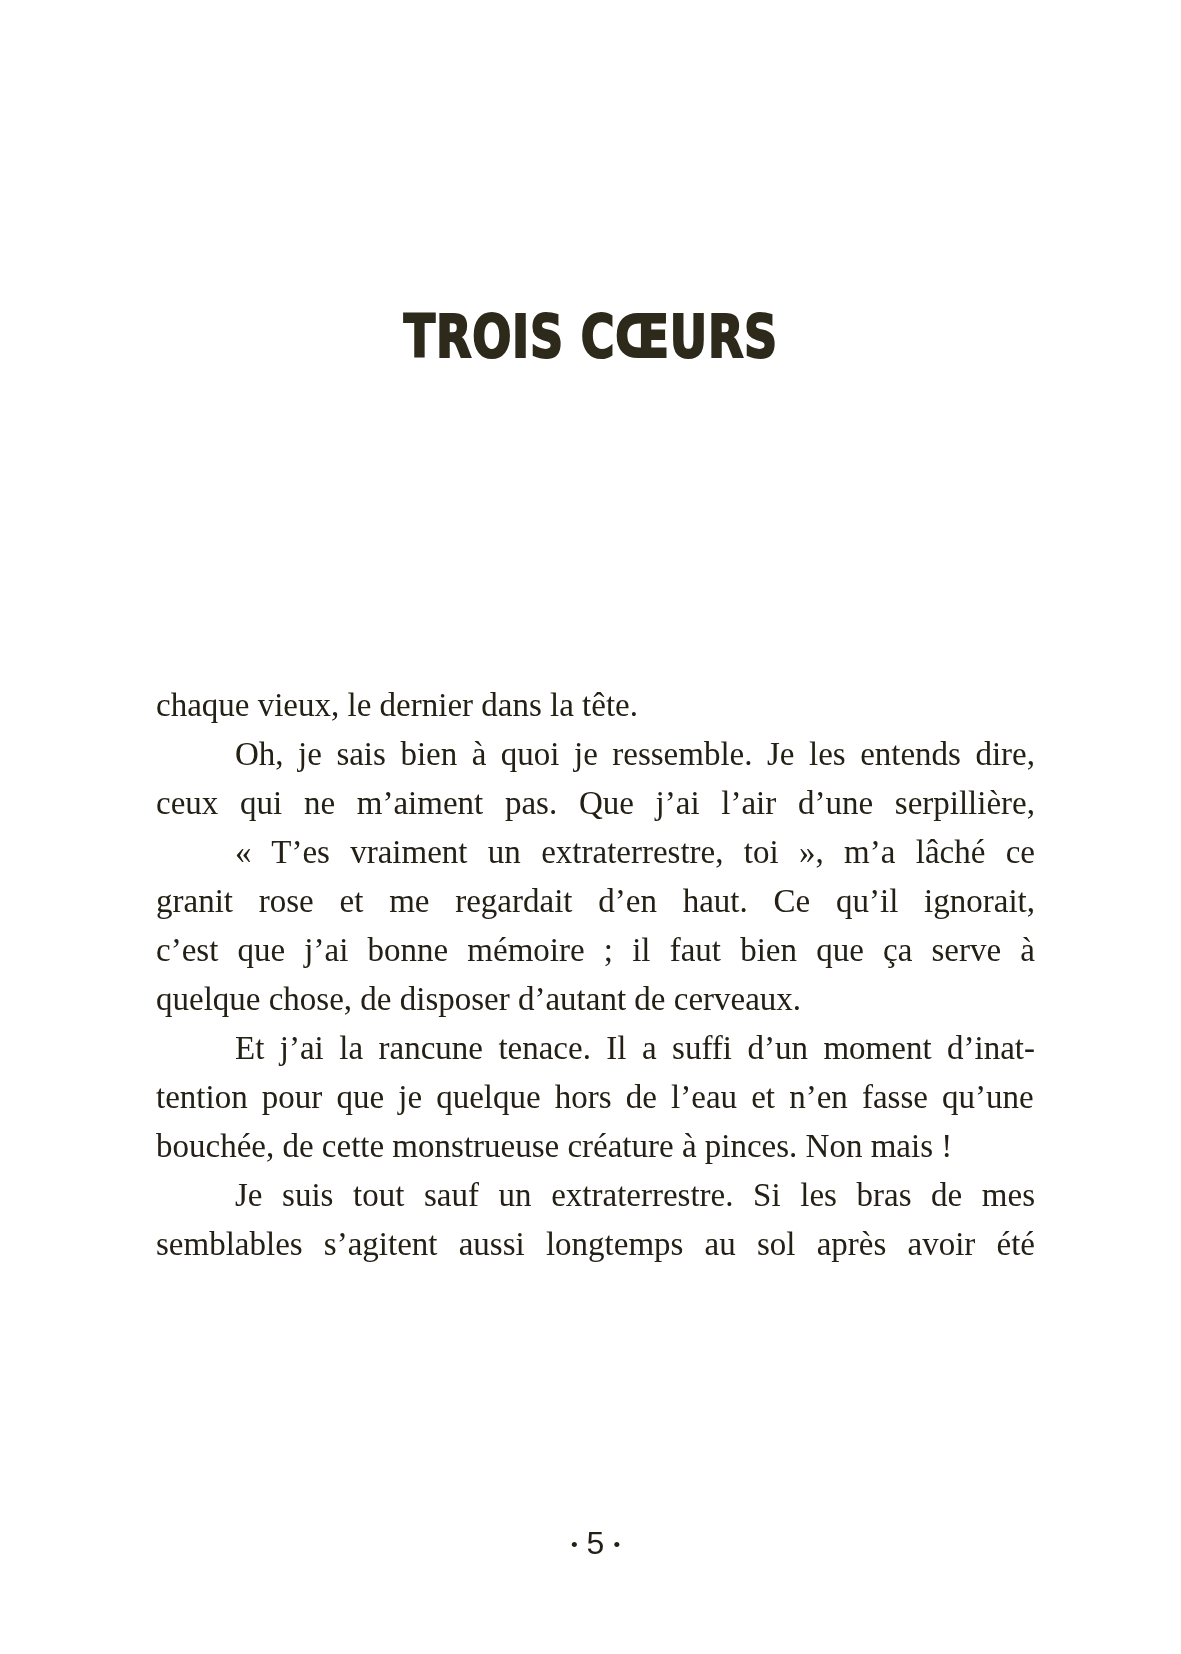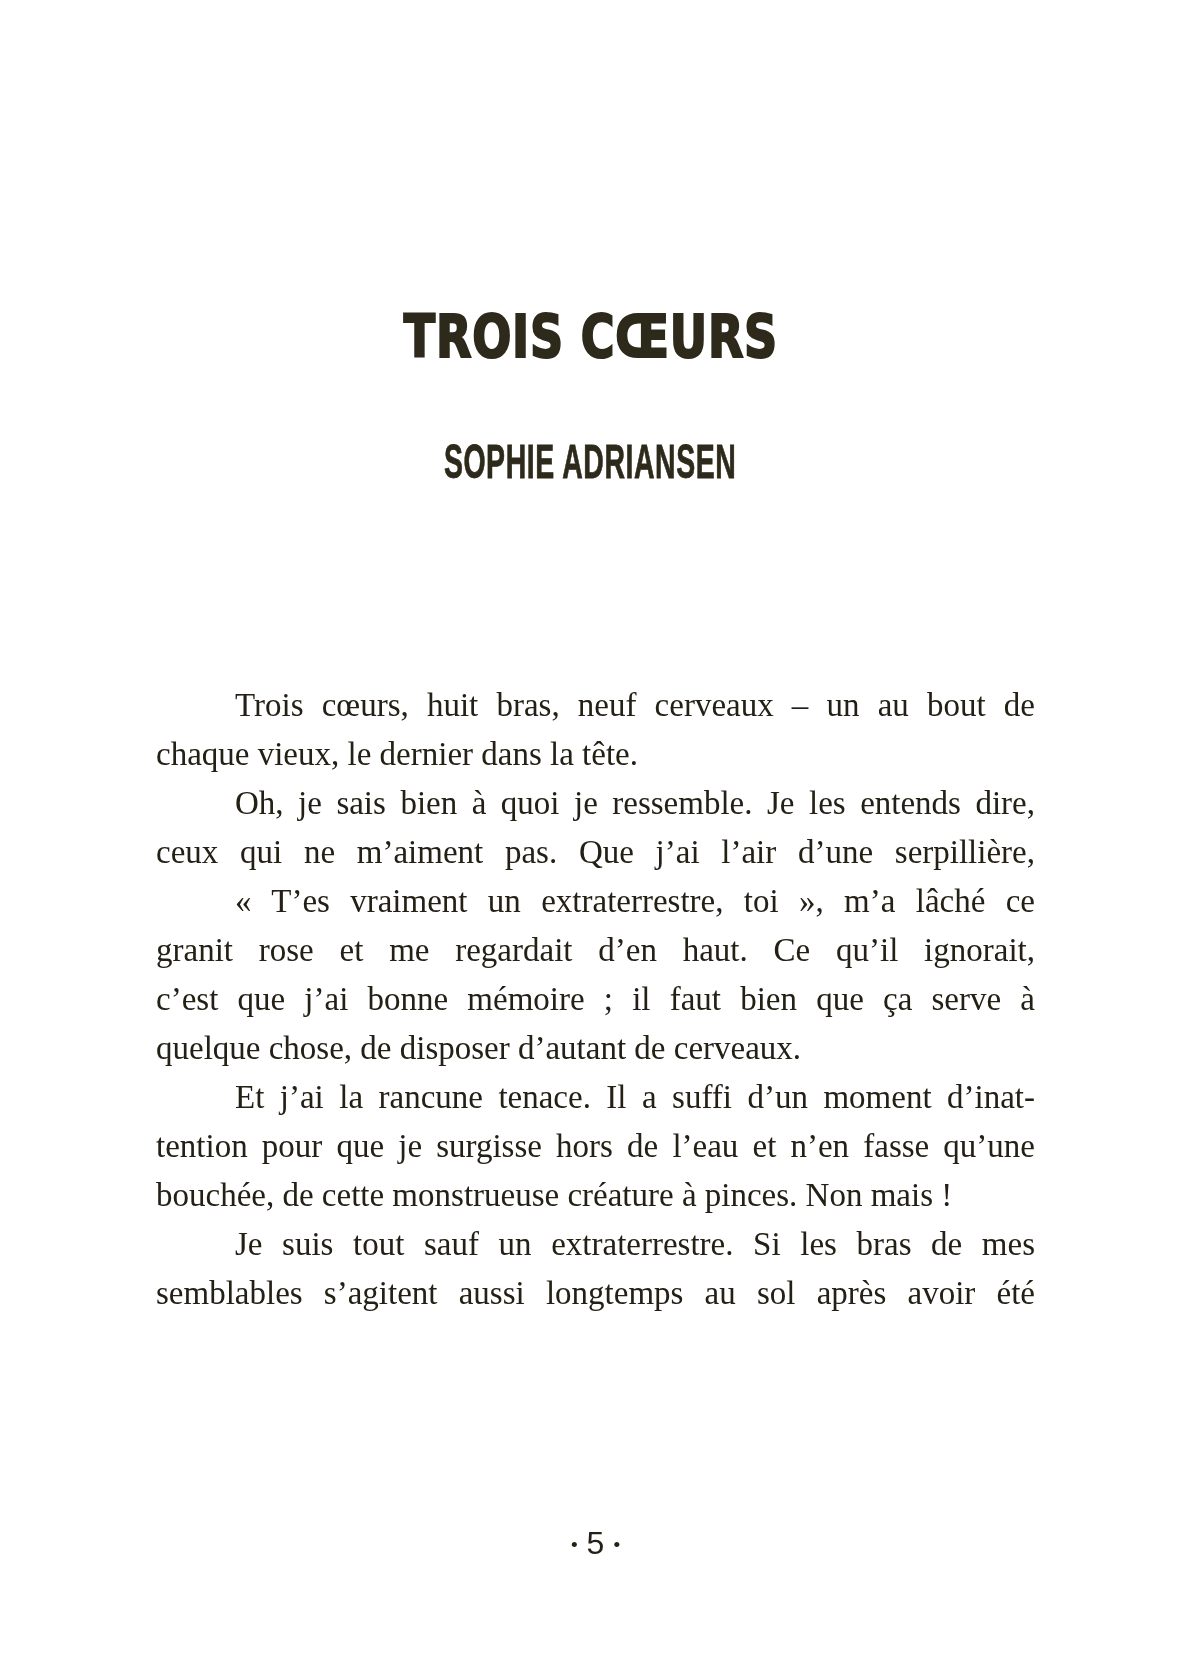--- a/index.html
+++ b/index.html
@@ -84,33 +84,31 @@
   .page-number .num { font-size: 32px; line-height: 1; }
   .page-number .dot { font-size: 19px; line-height: 1; position: relative; top: 1px; }
 </style>
 </head>
 <body>
 
 <div class="page">
 
   <h1 class="title"><span class="title-inner">TROIS CŒURS</span></h1>
 
-  <h2 class="author"><span class="author-inner">SOPHIE ADRIANSEN</span></h2>
 
   <main class="body-text">
-      <div class="line indent" style="word-spacing: 9.91875px;">Trois cœurs, huit bras, neuf cerveaux – un au bout de</div>
       <div class="line">chaque vieux, le dernier dans la tête.</div>
       <div class="line indent" style="word-spacing: 6.24432px;">Oh, je sais bien à quoi je ressemble. Je les entends dire,</div>
       <div class="line" style="word-spacing: 13.467px; text-align: right;">ceux qui ne m’aiment pas. Que j’ai l’air d’une serpillière,</div>
       <div class="line indent" style="word-spacing: 12.092px;">« T’es vraiment un extraterrestre, toi », m’a lâché ce</div>
       <div class="line" style="word-spacing: 17.5365px;">granit rose et me regardait d’en haut. Ce qu’il ignorait,</div>
       <div class="line" style="word-spacing: 10.9414px;">c’est que j’ai bonne mémoire ; il faut bien que ça serve à</div>
       <div class="line">quelque chose, de disposer d’autant de cerveaux.</div>
       <div class="line indent" style="word-spacing: 7.21406px;">Et j’ai la rancune tenace. Il a suffi d’un moment d’inat-</div>
-      <div class="line" style="word-spacing: 5.90199px;">tention pour que je surgisse hors de l’eau et n’en fasse qu’une</div>
+      <div class="line" style="word-spacing: 5.90199px;">tention pour que je quelque hors de l’eau et n’en fasse qu’une</div>
       <div class="line">bouchée, de cette monstrueuse créature à pinces. Non mais !</div>
       <div class="line indent" style="word-spacing: 11.3578px;">Je suis tout sauf un extraterrestre. Si les bras de mes</div>
       <div class="line" style="word-spacing: 12.9609px;">semblables s’agitent aussi longtemps au sol après avoir été</div>
     </main>
 
   <footer class="page-number">
     <span class="dot">•</span>
     <span class="num">5</span>
     <span class="dot">•</span>
   </footer>

